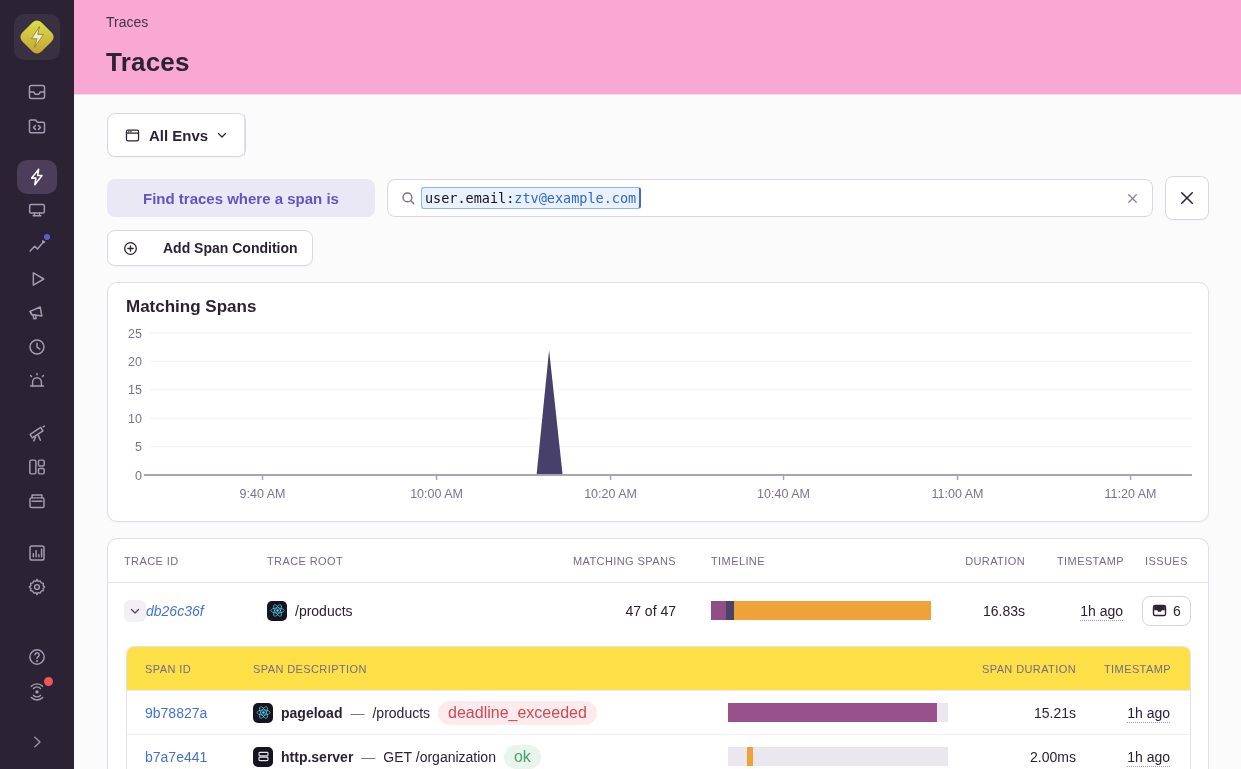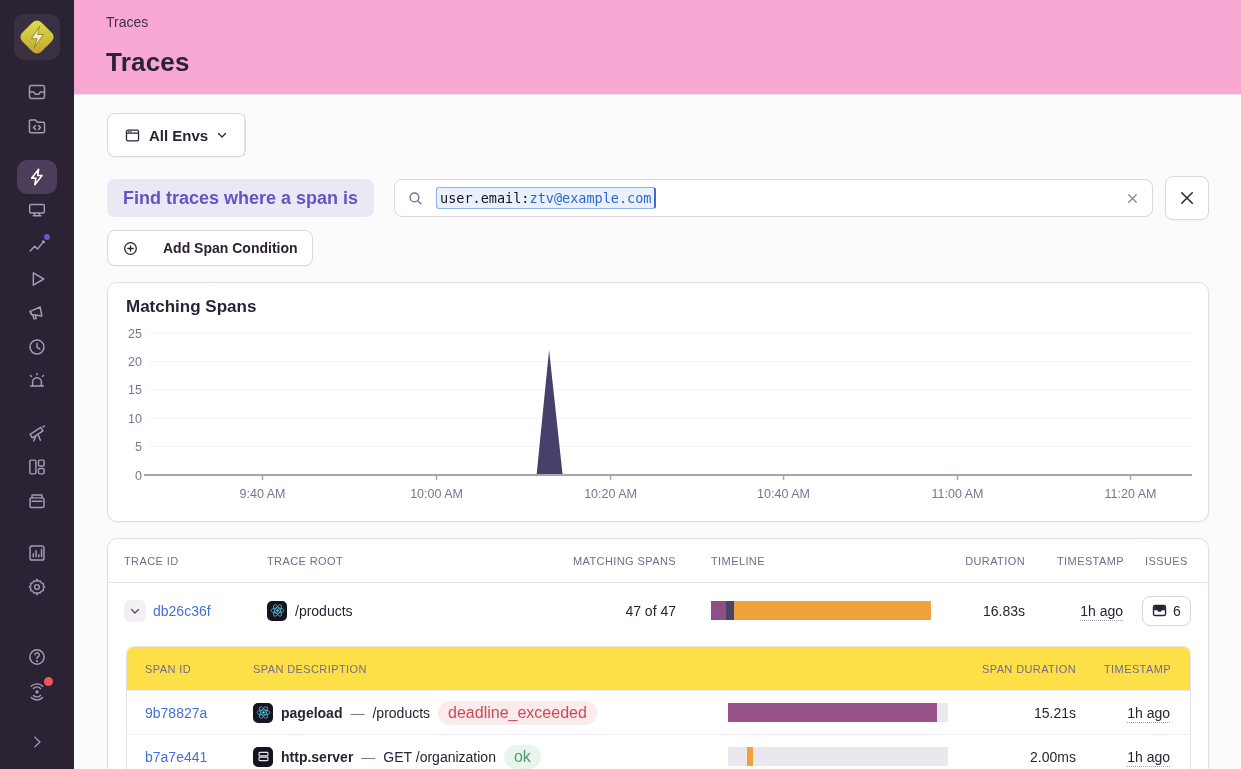--- a/index.html
+++ b/index.html
@@ -53,27 +53,27 @@
     display:inline-flex; align-items:stretch; height:44px;
     background:#fff; border:1px solid #dcd6e2; border-radius:8px;
     box-shadow:0 1px 1px rgba(43,34,51,0.04);
   }
   .filter-seg { display:flex; align-items:center; gap:8px; padding:0 16px; font-size:15px; font-weight:700; cursor:pointer; background:transparent; border:none; color:#2b2233; font-family:inherit; }
   .filter-divider { width:1px; background:#e2dde8; margin:0; }
 
   
   .search-row { display:flex; align-items:center; margin-top:19px; height:44px; }
   .where-pill {
-    background:#ebe8f6; color:#6453c3; font-weight:700; font-size:18px;
-    border-radius:8px; padding:0 16px; height:38px; display:flex; align-items:center;
+    background:#ebe8f6; color:#6453c3; font-weight:700; font-size:15px;
+    border-radius:8px; padding:0 36px; height:38px; display:flex; align-items:center;
   }
   .search-box {
-    flex:1; margin-left:20px; height:38px; background:#fff;
+    flex:1; margin-left:12px; height:38px; background:#fff;
     border:1px solid #dcd6e2; border-radius:8px;
-    display:flex; align-items:center; padding:0 12px; gap:12px;
+    display:flex; align-items:center; padding:0 12px; gap:4px;
   }
   .token {
     font-family:"DejaVu Sans Mono", monospace; font-size:13.5px;
     background:#e9f1fd; border:1px solid #8db4f0; border-right:2px solid #3e6ad1;
     border-radius:3px; padding:2px 3px; cursor:text; white-space:nowrap;
   }
   .token .tk-key { color:#16101f; }
   .token .tk-val { color:#2f66d0; }
   .clear-x { margin-left:auto; background:none; border:none; cursor:pointer; color:#80708f; display:flex; }
   .close-btn {
@@ -98,21 +98,21 @@
   .table-panel { margin-top:16px; border-radius:10px 10px 0 0; border-bottom:none; overflow:hidden; }
   .trace-grid { display:grid; grid-template-columns:143px 1fr 150px 250px 99px 96px 71px; align-items:center; }
   .thead { height:44px; border-bottom:1px solid #e7e3ec; }
   .th {
     font-size:11px; font-weight:400; letter-spacing:0.4px; color:#776a87; text-transform:uppercase;
     padding:0 16px; white-space:nowrap;
   }
   .t-right { text-align:right; justify-self:stretch; }
   .trace-row { height:55px; font-size:14px; }
   .cell { padding:0 16px; }
-  .id-cell { display:flex; align-items:center; gap:7px; padding-left:16px; }
+  .id-cell { display:flex; align-items:center; padding-left:16px;font-style:italic; }
   .expander {
     width:22px; height:22px; border:none; border-radius:6px; background:#f2eff5;
     display:flex; align-items:center; justify-content:center; color:#57485f; cursor:pointer; flex:0 0 22px;
   }
   .link { color:#4371d6; text-decoration:none; cursor:pointer; }
   .root-cell { display:flex; align-items:center; gap:8px; }
   .chip {
     width:20px; height:20px; border-radius:5px; background:#16141f;
     display:inline-flex; align-items:center; justify-content:center; flex:0 0 20px;
   }

